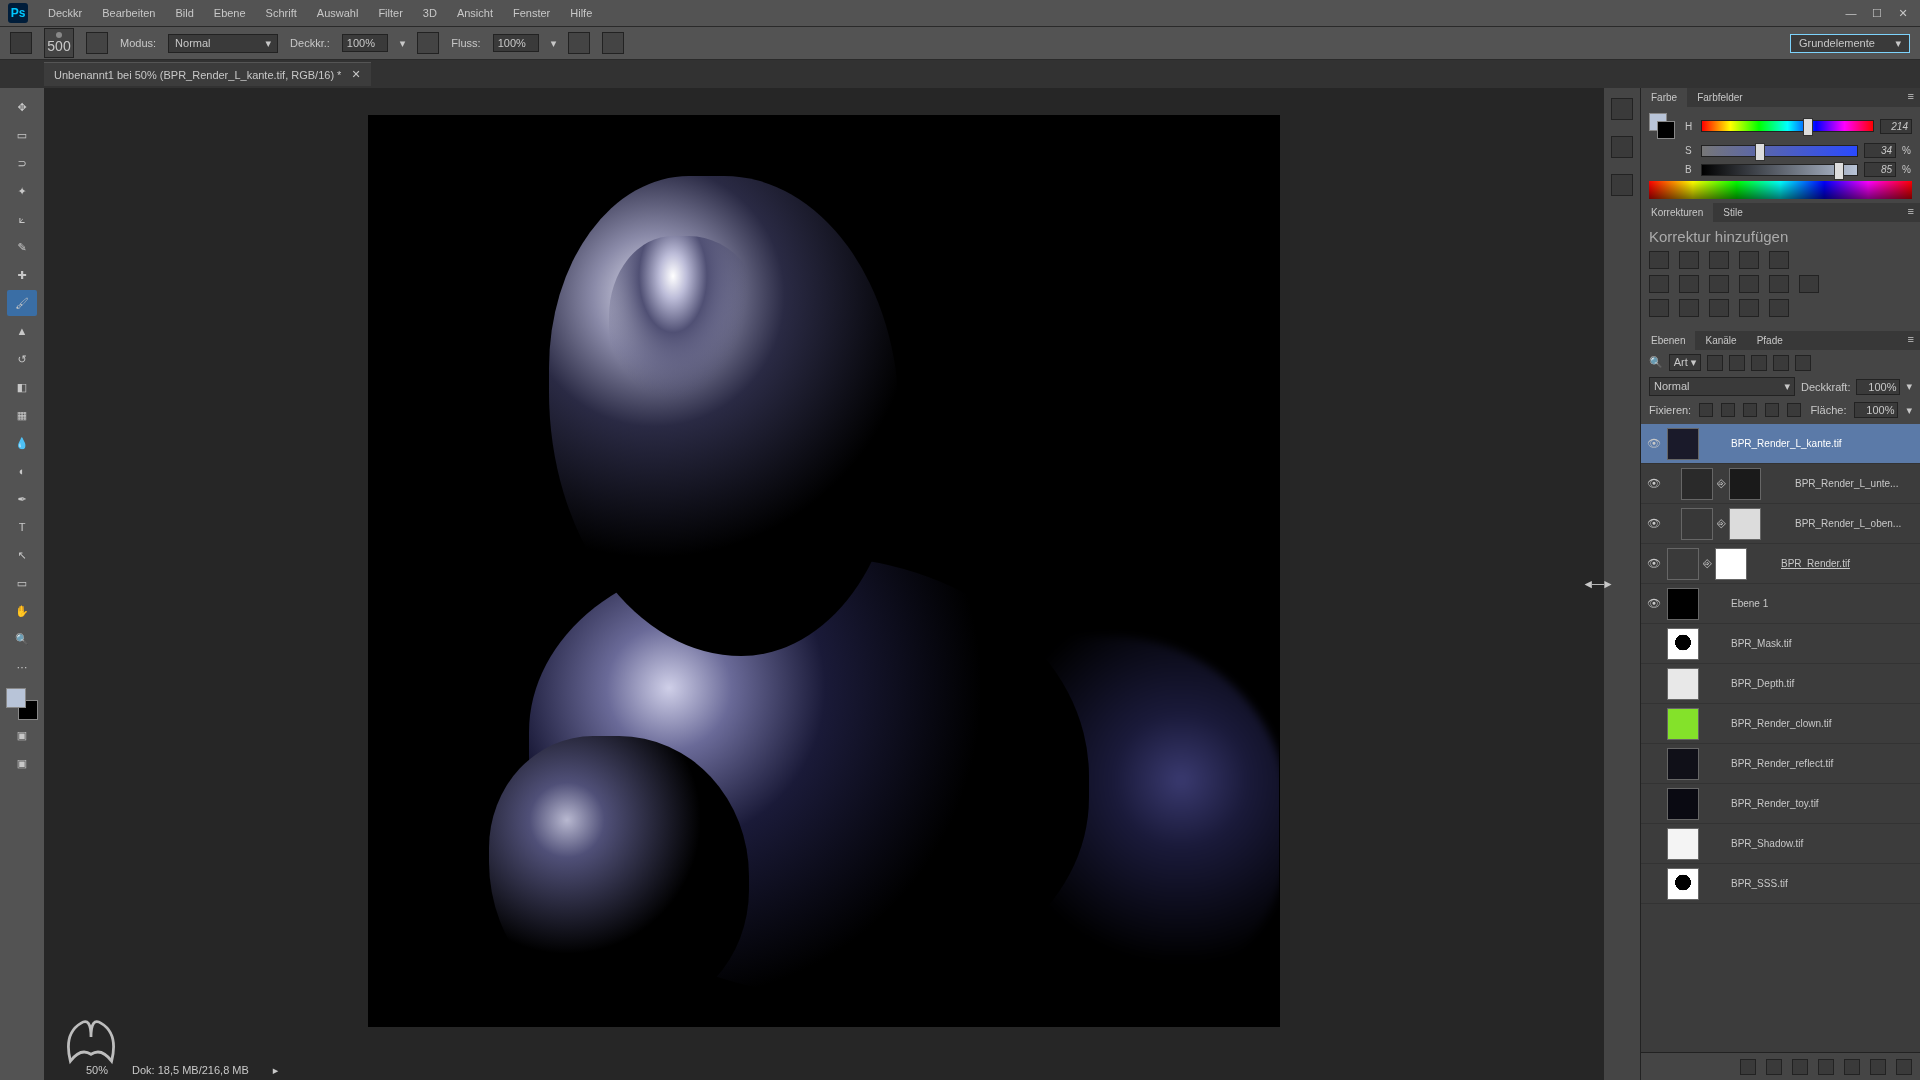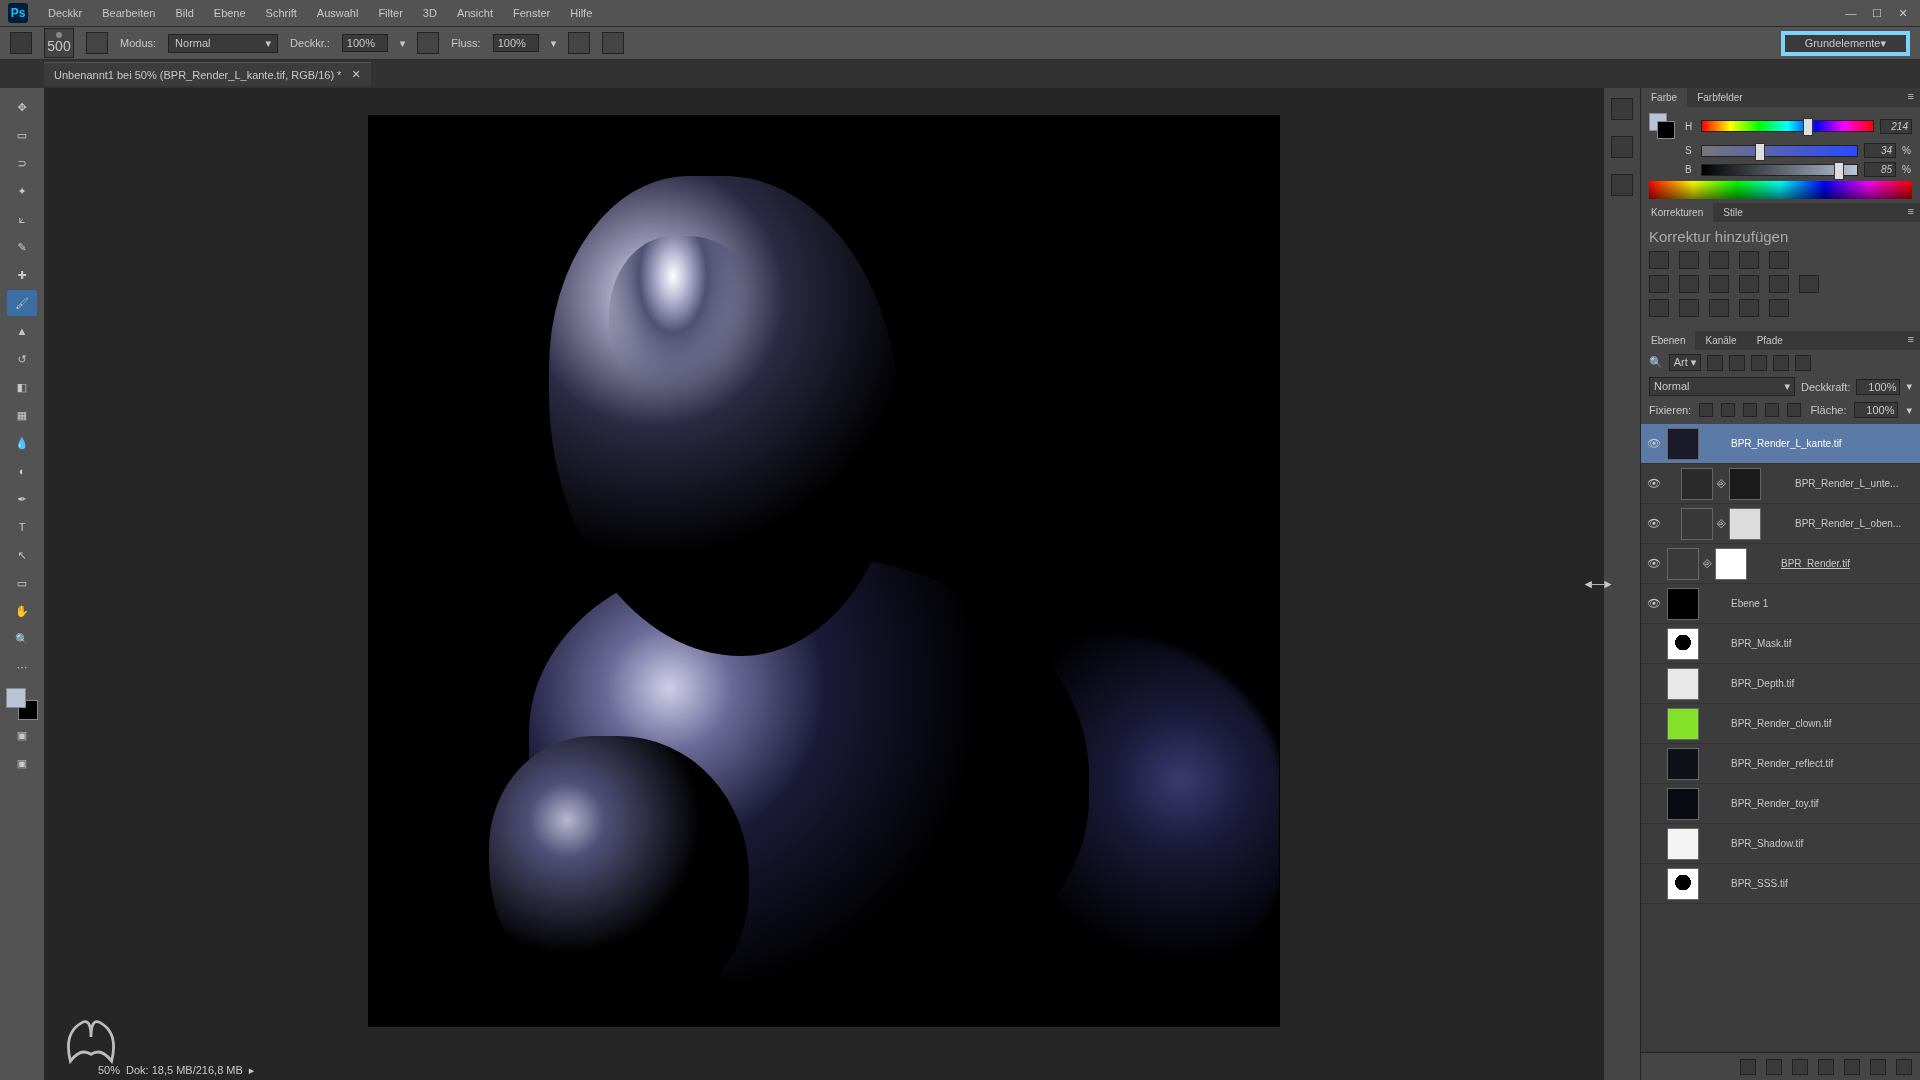--- a/index.html
+++ b/index.html
@@ -17,21 +17,21 @@
 .optbar .toolico { width:22px; height:22px; background:#3a3a3a; border:1px solid #222; }
 .optbar .brushprev { width:30px; height:30px; background:#444; border:1px solid #222; display:flex; flex-direction:column; align-items:center; justify-content:center; }
 .optbar .brushprev .dot { width:6px; height:6px; border-radius:50%; background:#888; }
 .optbar .brushprev .sz { font-size:14px; }
 .optbar .airbrush { width:22px; height:22px; background:#444; border:1px solid #222; }
 .optbar label { font-size:11px; }
 .optbar .sel { background:#3a3a3a; border:1px solid #222; padding:2px 6px; min-width:110px; display:flex; justify-content:space-between; }
 .optbar .pct { background:#3a3a3a; border:1px solid #222; padding:2px 4px; width:46px; }
 .optbar .iconbtn { width:22px; height:22px; background:#444; border:1px solid #222; }
 .optbar .spacer { flex:1; }
-.optbar .preset { background:#3a3a3a; border:4px solid #7dd3fc; padding:2px 20px; min-width:120px; display:flex; justify-content:space-between; }
+.optbar .preset { background:#3a3a3a; border:1px solid #7dd3fc; padding:2px 8px; min-width:120px; display:flex; justify-content:space-between; }
 
 
 .tabstrip { height:28px; background:#323232; display:flex; align-items:center; padding-left:44px; }
 .tabstrip .tab { background:#3c3c3c; padding:5px 10px; display:flex; align-items:center; gap:10px; border-top:1px solid #555; }
 .tabstrip .tab .close { cursor:pointer; }
 
 
 .main { display:flex; height:calc(1080px - 26px - 34px - 28px); }
 
 
@@ -107,21 +107,21 @@
 .layer .link{ width:12px; }
 .layer .thumb{ width:32px; height:32px; border:1px solid #666; margin-right:4px;}
 .layer .mask{ width:32px; height:32px; border:1px solid #666; margin-right:6px;}
 .layer .name{ font-size:10px; white-space:nowrap; overflow:hidden; text-overflow:ellipsis; flex:1;padding-left:28px;}
 .layer.sel .name{ color:#fff;}
 .layer .indent{ width:14px;}
 
 .layerfoot{ height:28px; background:#454545; border-top:1px solid #222; display:flex; align-items:center; justify-content:flex-end; gap:10px; padding:0 8px;}
 .layerfoot span{ width:16px; height:16px; background:#3a3a3a; border:1px solid #222; cursor:pointer;}
 
-.status{ position:absolute; left:44px; bottom:0; height:20px; display:flex; align-items:center; gap:6px; padding:0 10px; font-size:10px; color:#aaa;}
+.status{ position:absolute; left:32px; bottom:0; height:20px; display:flex; align-items:center; gap:24px; padding:0 10px; font-size:10px; color:#aaa;}
 </style>
 </head>
 <body>
 
 <div class="menubar">
   <div class="logo">Ps</div>
   <div id="menuitems" style="display: flex;">
       <div class="mitem">Deckkr</div>
       <div class="mitem">Bearbeiten</div>
       <div class="mitem">Bild</div>

